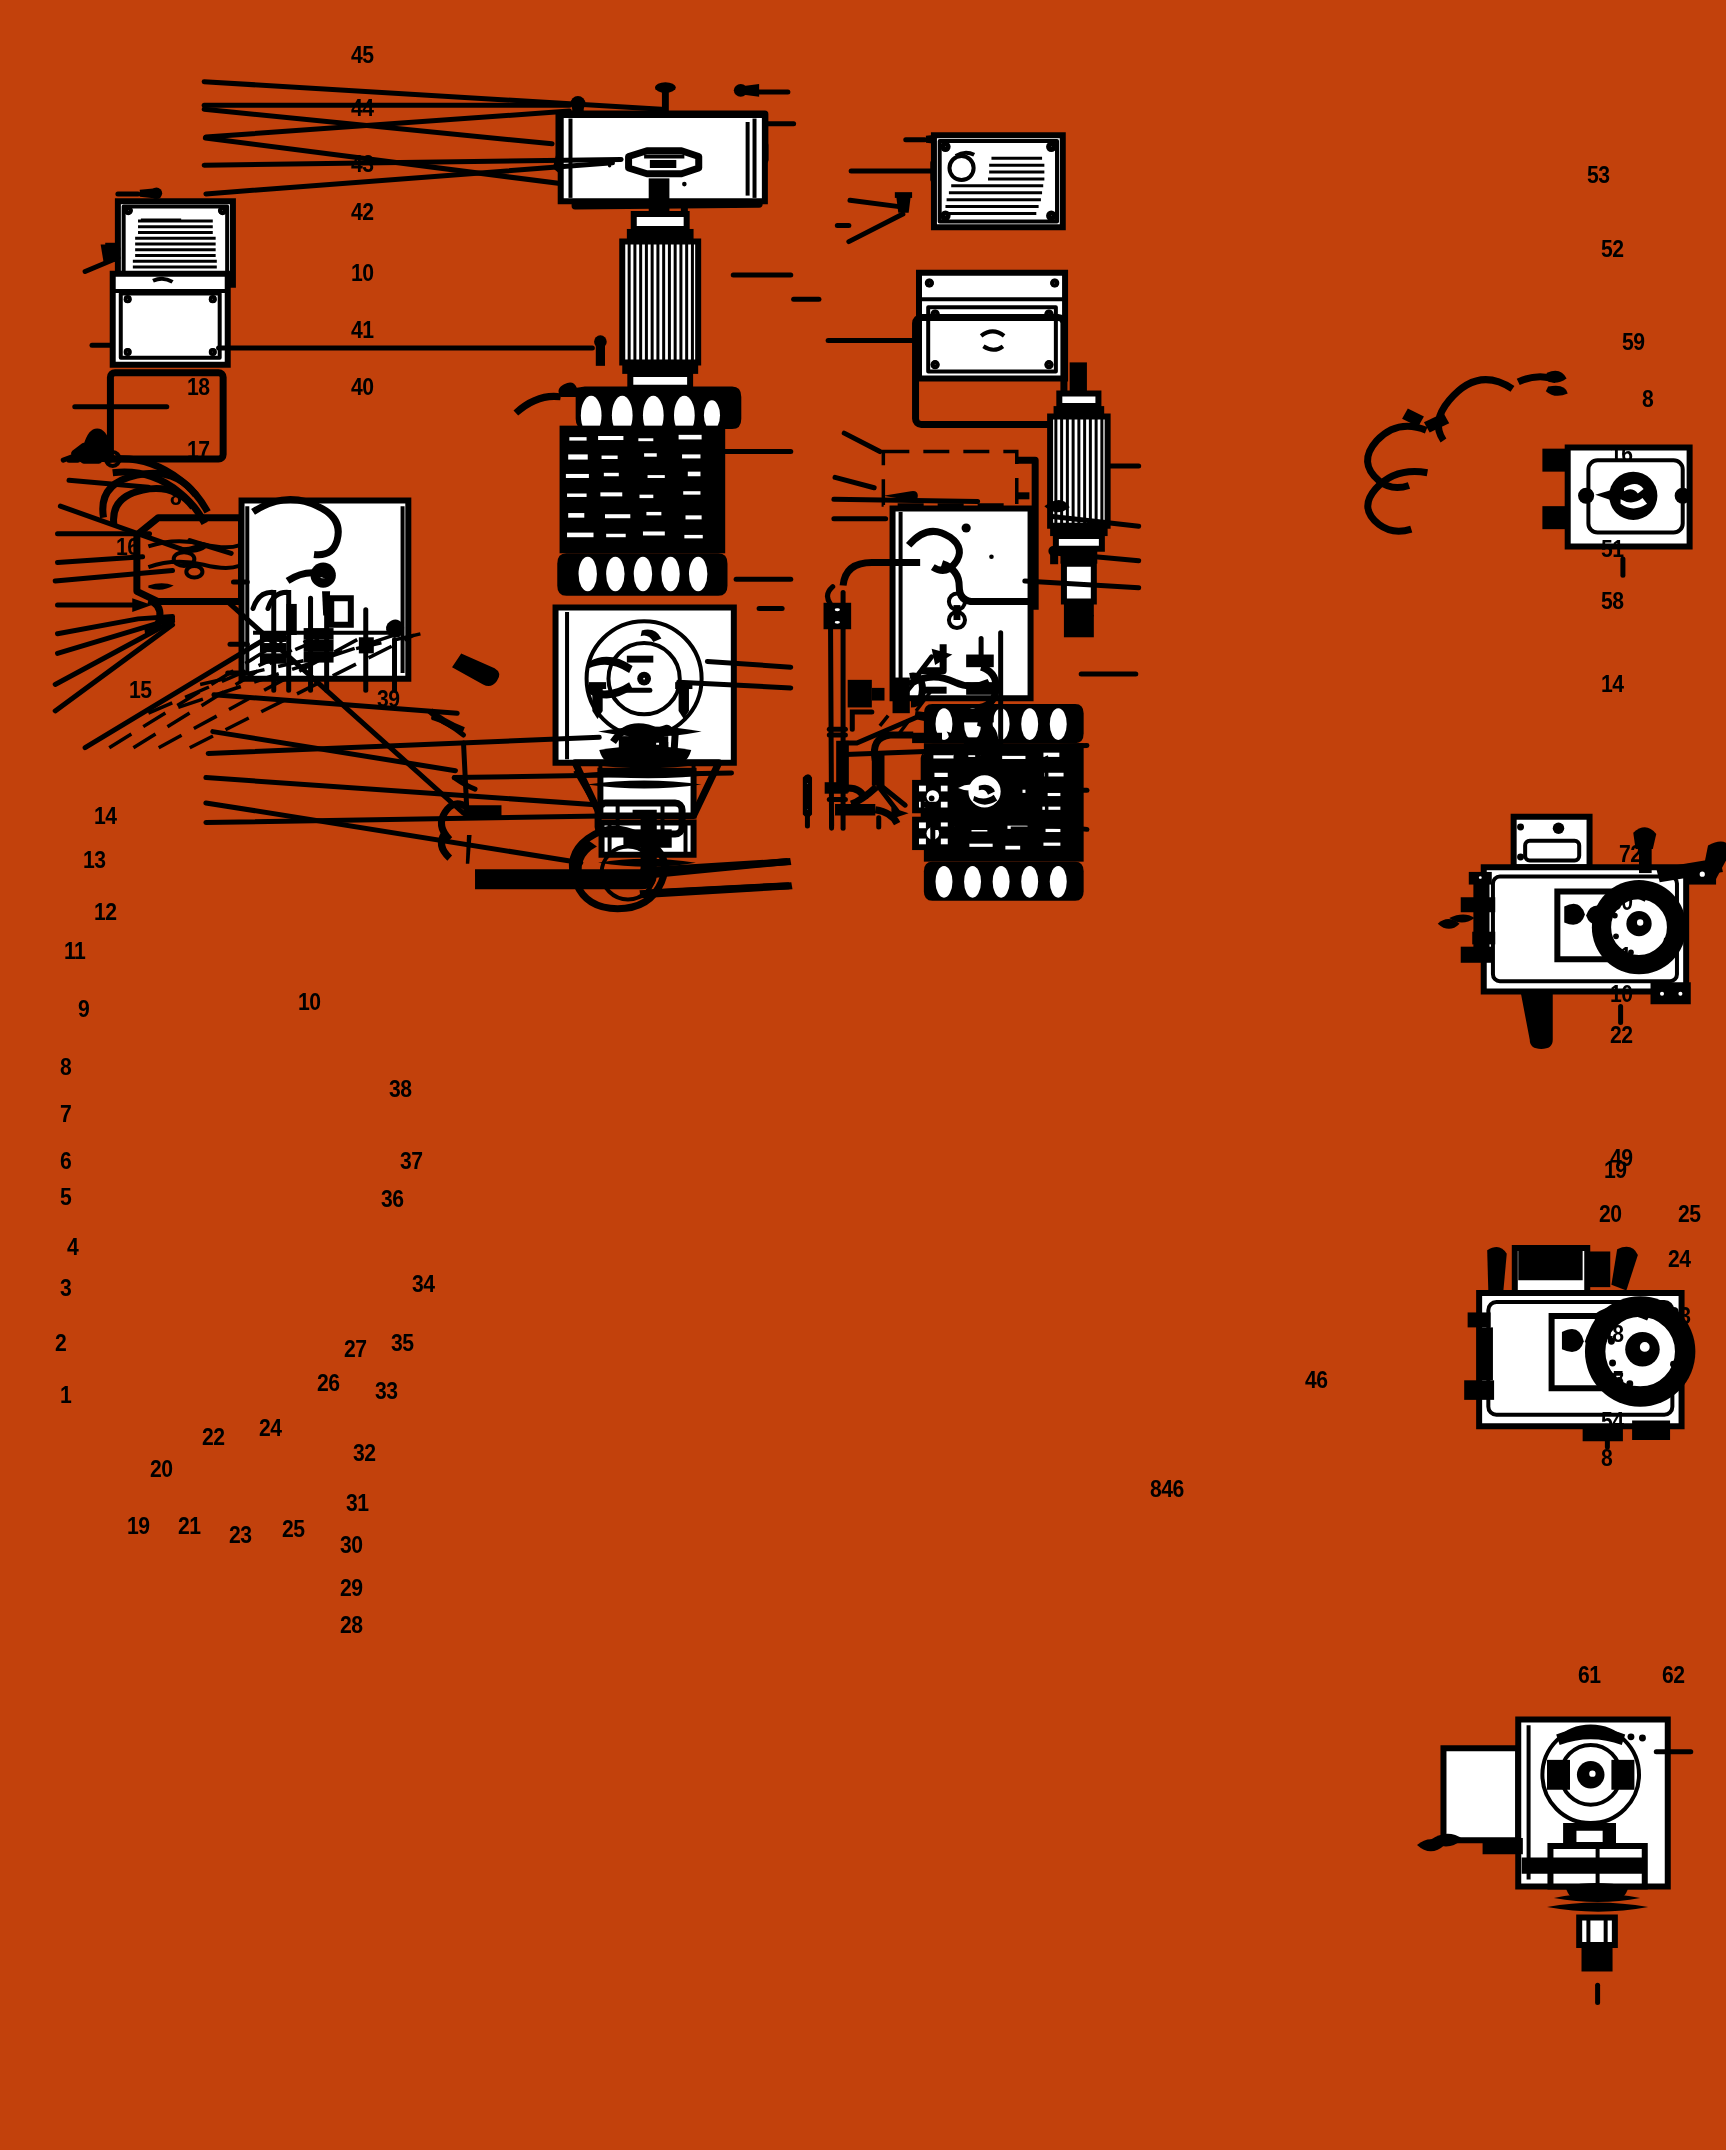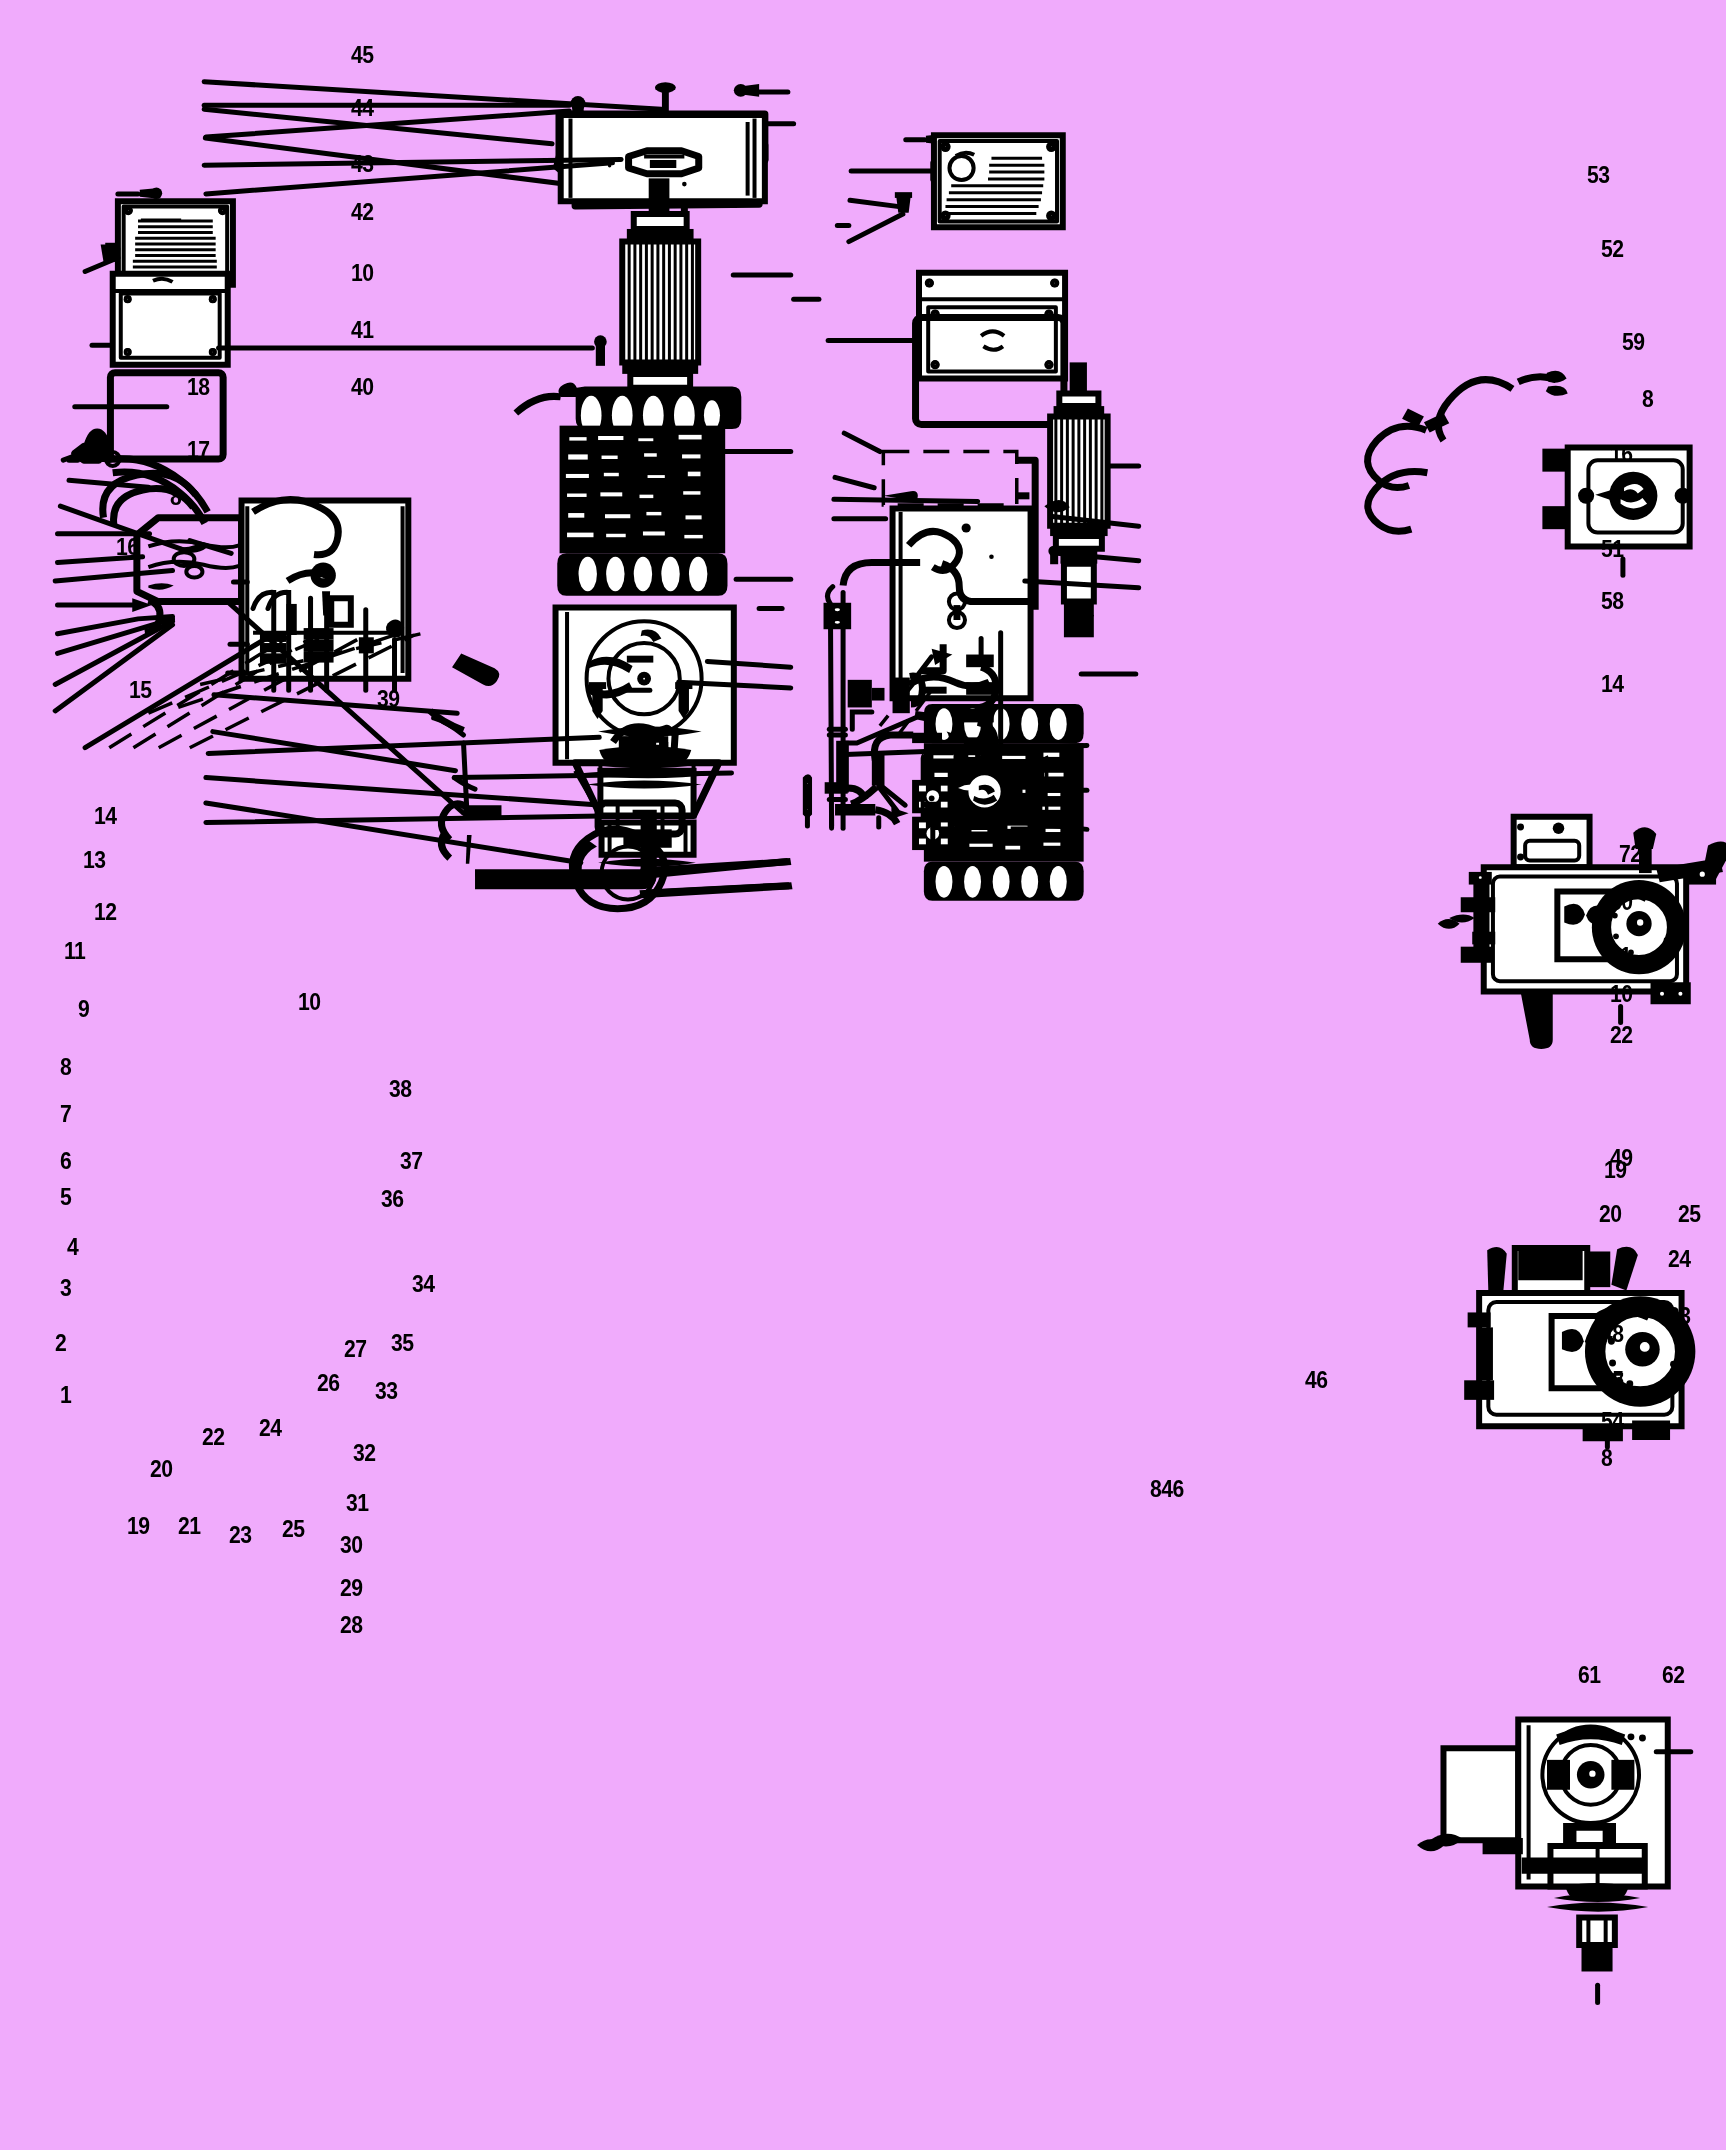--- a/index.html
+++ b/index.html
@@ -1,21 +1,21 @@
 <!DOCTYPE html>
 <html style="font-size:9.2px"><head>
 <meta charset="utf-8">
 <title>Exploded Parts Diagram</title>
 <style>
   html,body{margin:0;padding:0;background:#fff;}
   body{font-family:"Liberation Sans",sans-serif;}
   #sheet{
     position:relative;
     width:1727px;height:2151px;
-    background:#f0abfc;
+    background:#c2410c;
     overflow:hidden;
   }
   
   .num{
     position:absolute;
     font-family:"Liberation Sans",sans-serif;
     font-weight:bold;
     font-size:23px;
     line-height:23px;
     color:#000;

